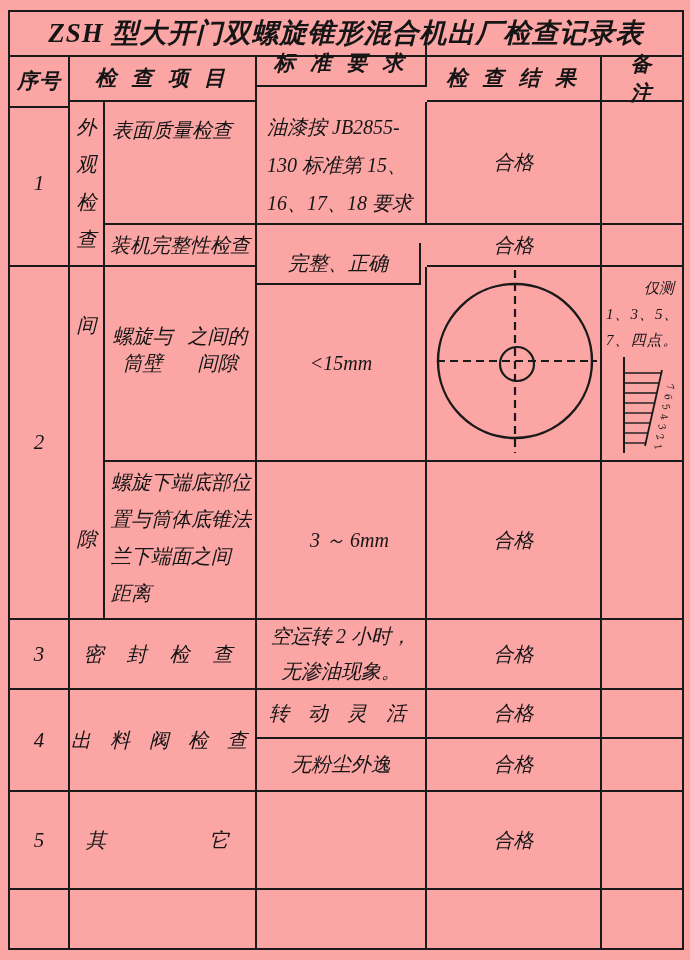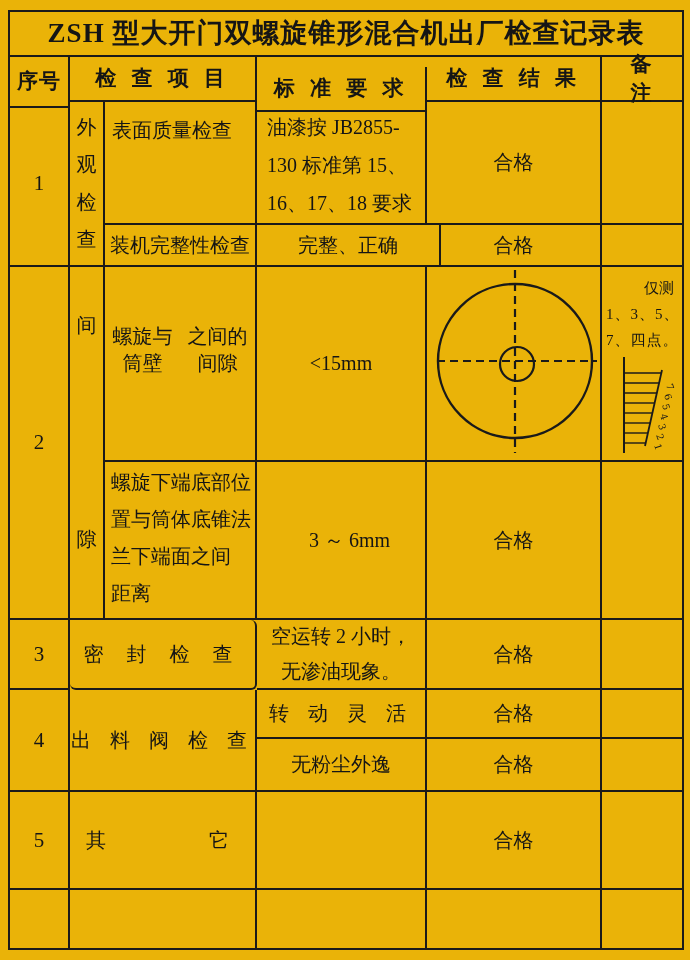--- a/index.html
+++ b/index.html
@@ -1,27 +1,27 @@
 <!DOCTYPE html>
 <html><head>
 <meta charset="utf-8">
 <style>
   html,body{margin:0;padding:0;background:#fff;}
   body{width:690px;height:960px;position:relative;overflow:hidden;
        font-family:"Liberation Serif","DejaVu Serif",serif;color:#151515;}
-  .page{position:absolute;left:0;top:0;width:690px;height:960px;background:#eab308;}
+  .page{position:absolute;left:0;top:0;width:690px;height:960px;background:#fca5a5;font-style:italic;}
   .tbl{position:absolute;left:8px;top:10px;width:676px;height:940px;
        border-left:2px solid #1a1a1a;border-top:2px solid #1a1a1a;box-sizing:border-box;}
   .cell{position:absolute;box-sizing:border-box;
         border-right:2px solid #1a1a1a;border-bottom:2px solid #1a1a1a;
         font-size:20px;line-height:1.35;}
   .c{display:flex;align-items:center;justify-content:center;text-align:center;}
   .title{font-size:27px;font-weight:bold;letter-spacing:1px;}
   .hdr{font-size:21px;font-weight:bold;letter-spacing:5px;}
-  .sp{letter-spacing:9px;border-radius:6px;}
+  .sp{letter-spacing:9px;}
   .sp2{letter-spacing:7px;}
   .num{font-size:21px;}
   .ml{white-space:pre-line;}
   .std1{padding:6px 0 0 10px;line-height:38px;}
   .item1{padding:15px 0 0 7px;}
   .itemleft{padding-left:5px;display:flex;align-items:center;}
   .item2b{padding:2px 0 0 6px;line-height:37px;}
   .vchars{display:flex;flex-direction:column;align-items:center;justify-content:space-between;}
   .v1{padding:12px 0;}
   .v2{padding:45px 0 65px 0;}
@@ -40,39 +40,39 @@
 </head>
 <body>
 
 <div class="page">
   <div class="tbl">
 
     <div class="cell c title" style="left:0;top:0;width:674px;height:45px;">ZSH 型大开门双螺旋锥形混合机出厂检查记录表</div>
 
     <div class="cell c hdr" style="left:0;top:45px;width:60px;height:51px;letter-spacing:1px;">序号</div>
     <div class="cell c hdr" style="left:60px;top:45px;width:187px;height:45px;">检 查 项 目</div>
-    <div class="cell c hdr" style="left:247px;top:55px;width:170px;height:45px;">标 准 要 求</div>
+    <div class="cell c hdr" style="left:247px;top:30px;width:170px;height:45px;">标 准 要 求</div>
     <div class="cell c hdr" style="left:417px;top:45px;width:175px;height:45px;">检 查 结 果</div>
     <div class="cell c hdr" style="left:592px;top:45px;width:82px;height:45px;letter-spacing:10px;padding-left:8px;">备 注</div>
 
     <div class="cell c num" style="left:0;top:90px;width:60px;height:165px;">1</div>
     <div class="cell vchars v1" style="left:60px;top:90px;width:35px;height:165px;">
         <span>外</span>
         <span>观</span>
         <span>检</span>
         <span>查</span>
       </div>
     <div class="cell item1" style="left:95px;top:90px;width:152px;height:123px;">表面质量检查</div>
     <div class="cell std1 ml" style="left:247px;top:90px;width:170px;height:123px;">油漆按 JB2855-
 130 标准第 15、
 16、17、18 要求</div>
     <div class="cell c" style="left:417px;top:90px;width:175px;height:123px;">合格</div>
     <div class="cell" style="left:592px;top:90px;width:82px;height:123px;"></div>
     <div class="cell itemleft" style="left:95px;top:213px;width:152px;height:42px;">装机完整性检查</div>
-    <div class="cell c" style="left:247px;top:213px;width:184px;height:42px;">完整、正确</div>
+    <div class="cell c" style="left:247px;top:231px;width:164px;height:42px;">完整、正确</div>
     <div class="cell c" style="left:417px;top:213px;width:175px;height:42px;">合格</div>
     <div class="cell" style="left:592px;top:213px;width:82px;height:42px;"></div>
 
     <div class="cell c num" style="left:0;top:255px;width:60px;height:353px;">2</div>
     <div class="cell vchars v2" style="left:60px;top:255px;width:35px;height:353px;">
         <span>间</span>
         <span>隙</span>
       </div>
     <div class="cell two-line-spread" style="left:95px;top:255px;width:152px;height:195px;">
       <span>螺旋与筒壁</span>

